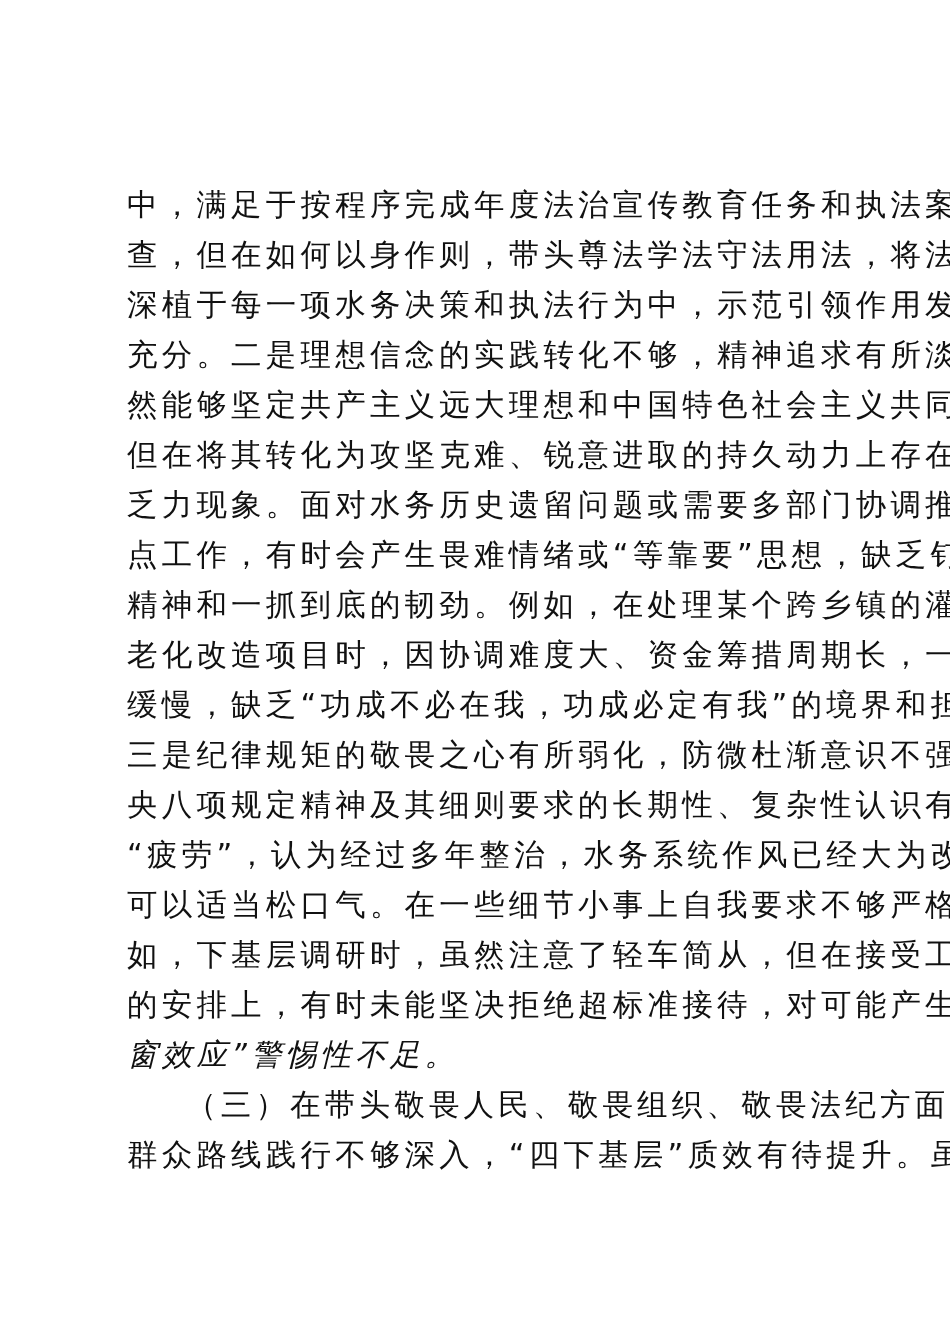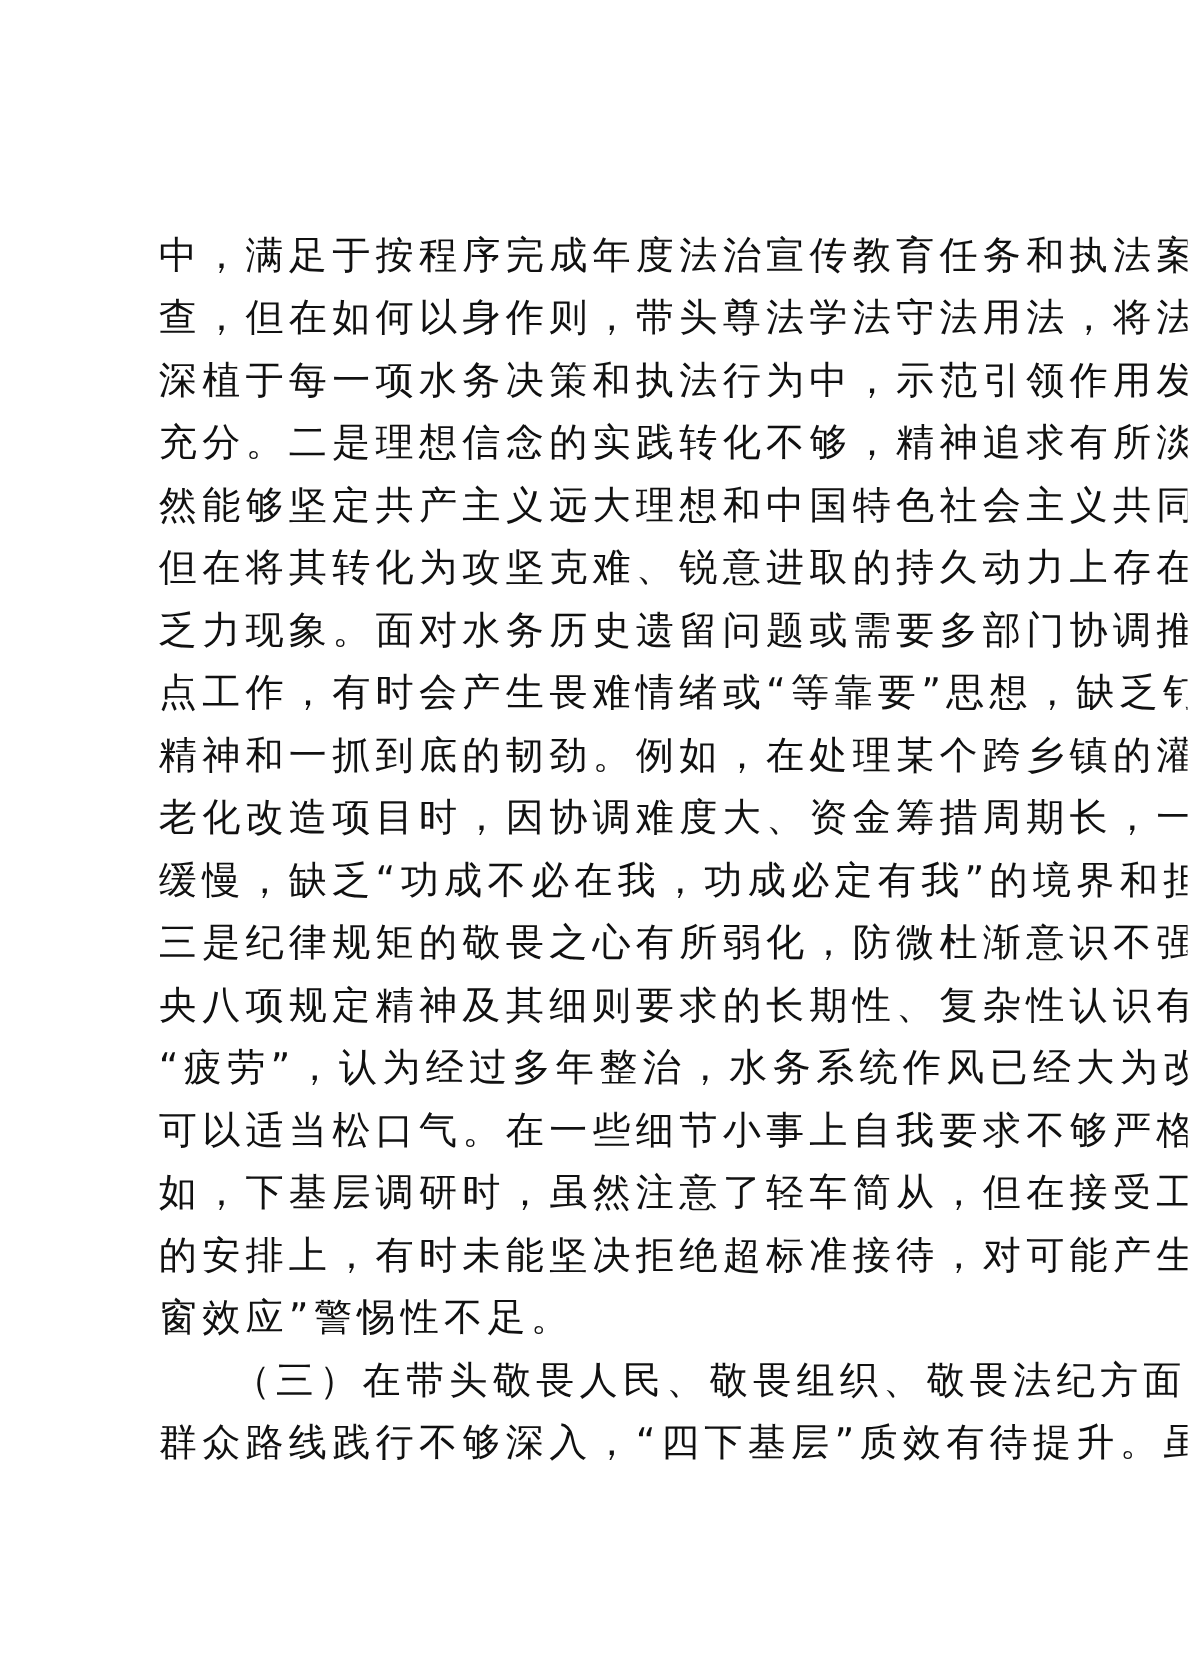--- a/index.html
+++ b/index.html
@@ -30,20 +30,21 @@
       height: 40px;
       font-size: 30.5px;
       line-height: 40px;
       white-space: nowrap;
       letter-spacing: 4.2px;
       text-align: justify;
       text-align-last: justify;
     }
     .line.last {
       text-align-last: left;
+      font-style: italic;
     }
   </style>
 </head>
 <body>
 
 <div class="page">
   <div class="line" style="top:185px">中，满足于按程序完成年度法治宣传教育任务和执法案卷评</div>
   <div class="line" style="top:235px">查，但在如何以身作则，带头尊法学法守法用法，将法治思维</div>
   <div class="line" style="top:285px">深植于每一项水务决策和执法行为中，示范引领作用发挥不够</div>
   <div class="line" style="top:335px">充分。二是理想信念的实践转化不够，精神追求有所淡化。虽</div>

